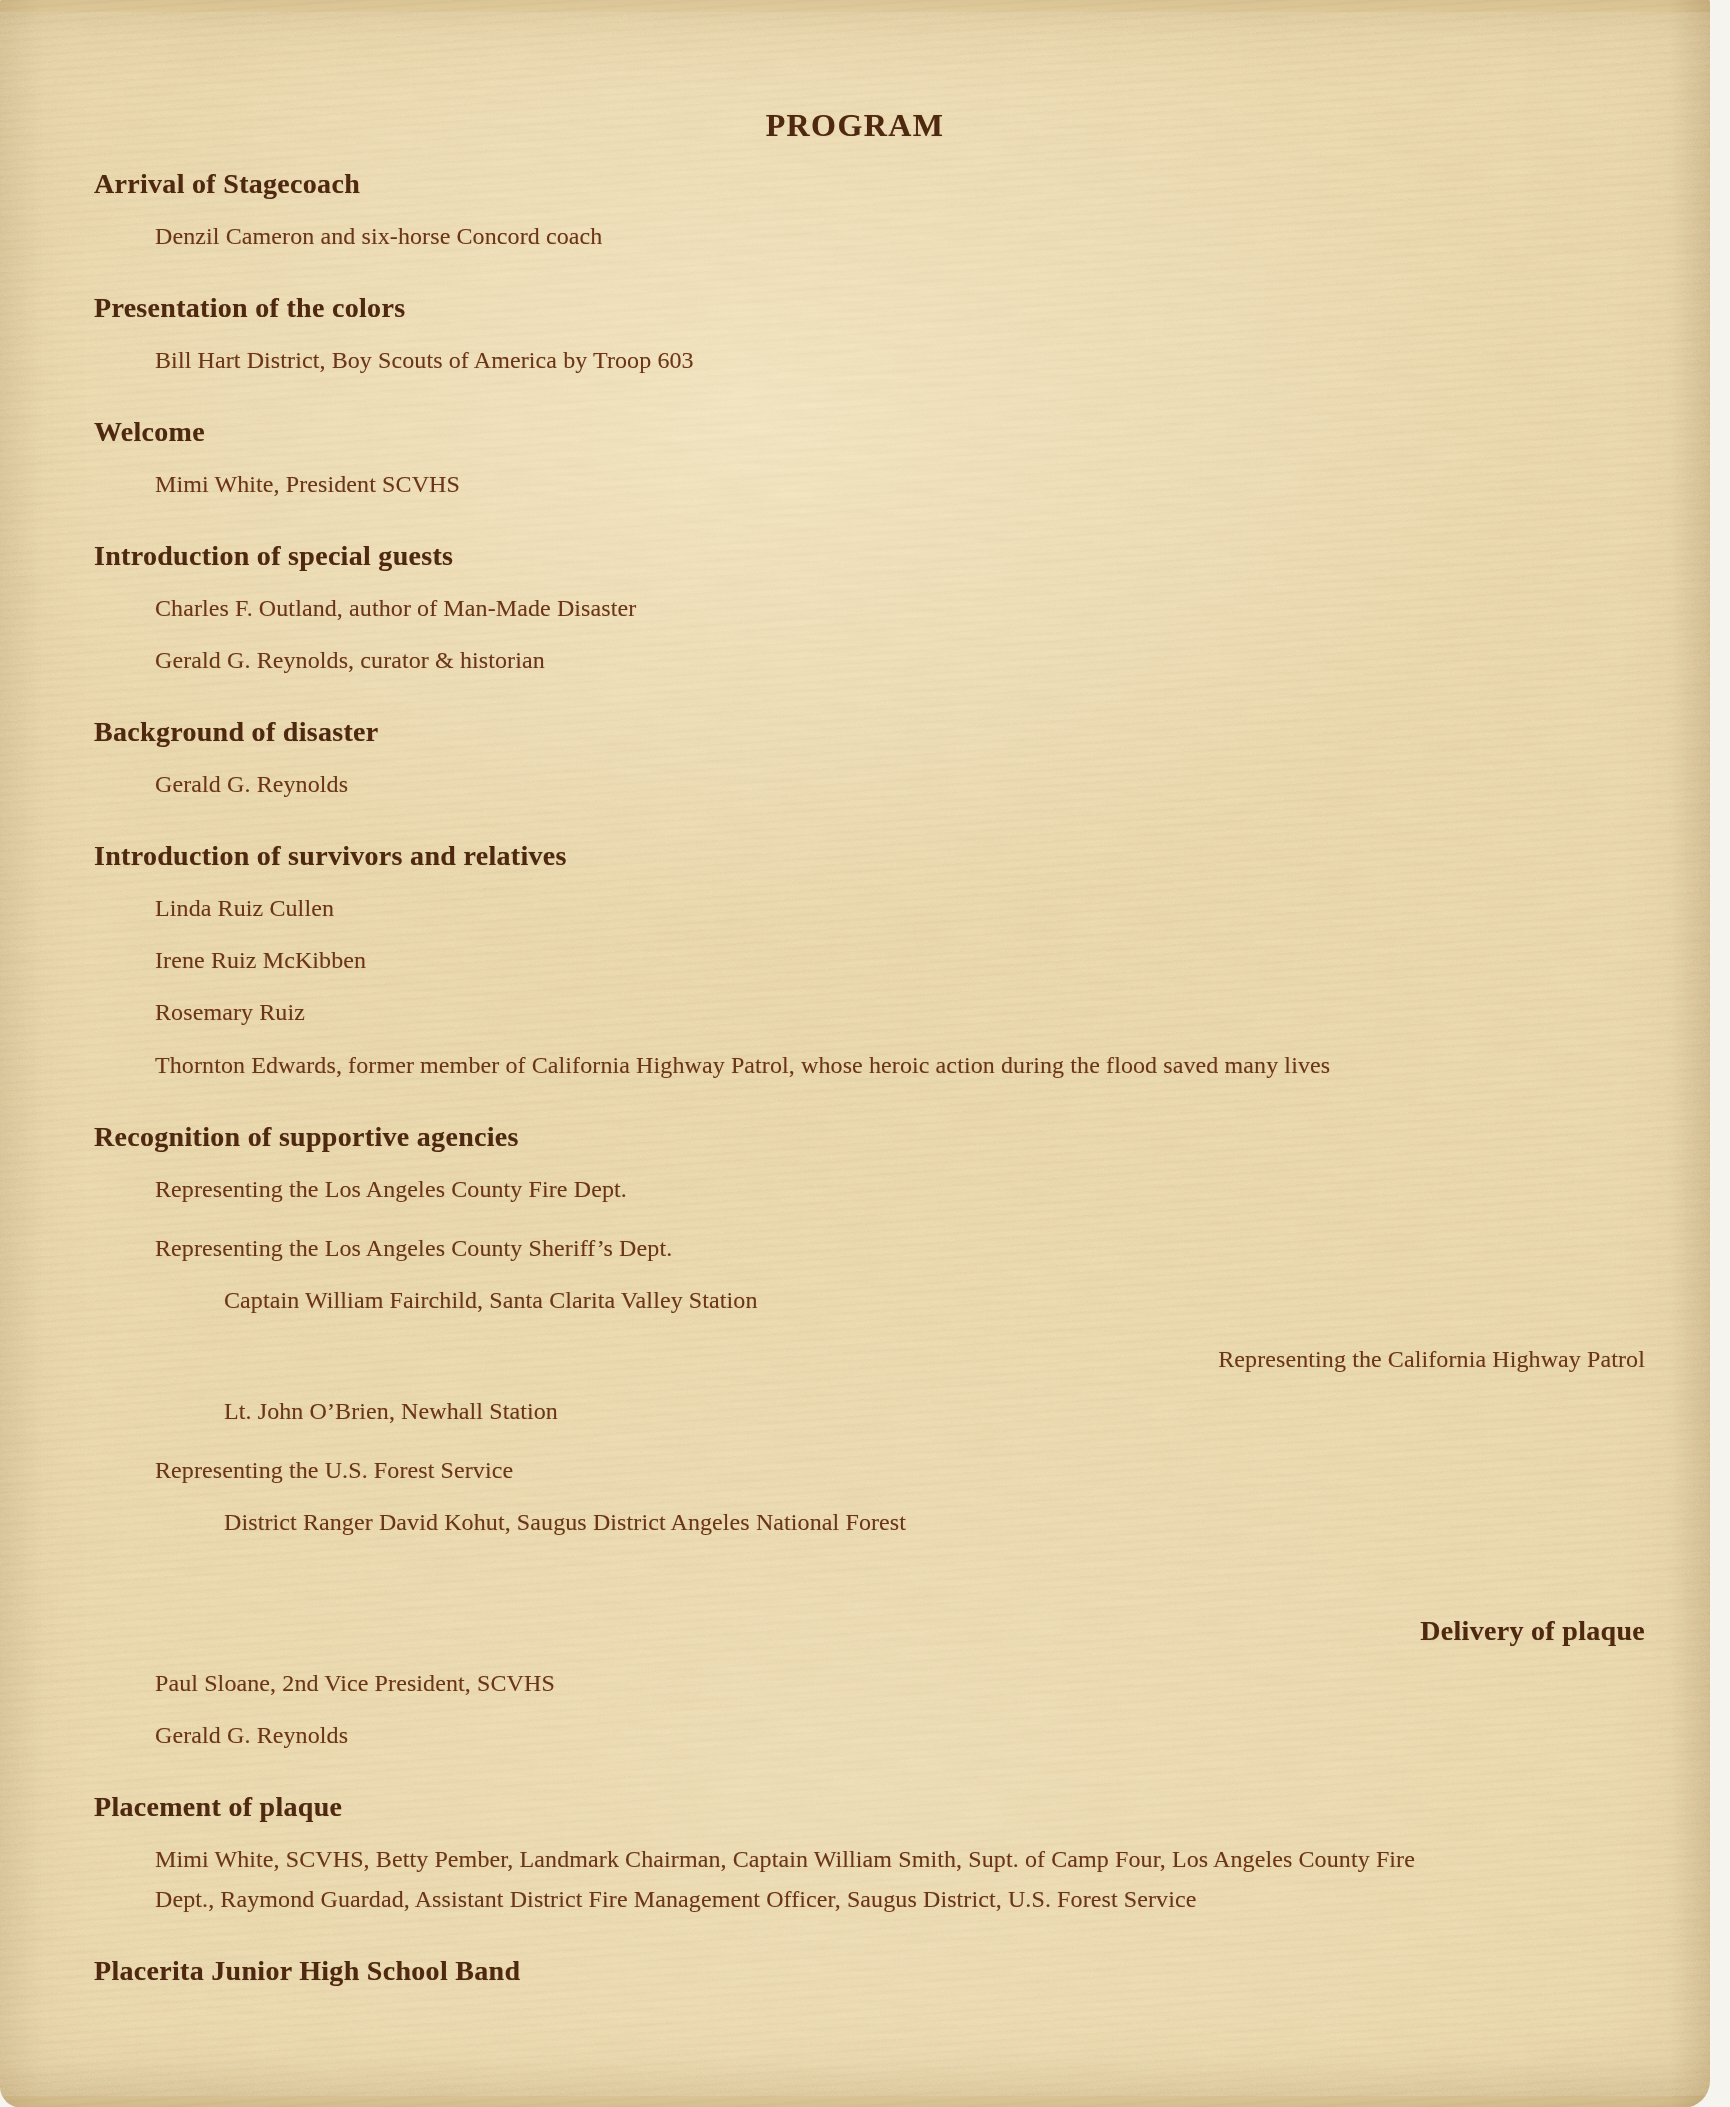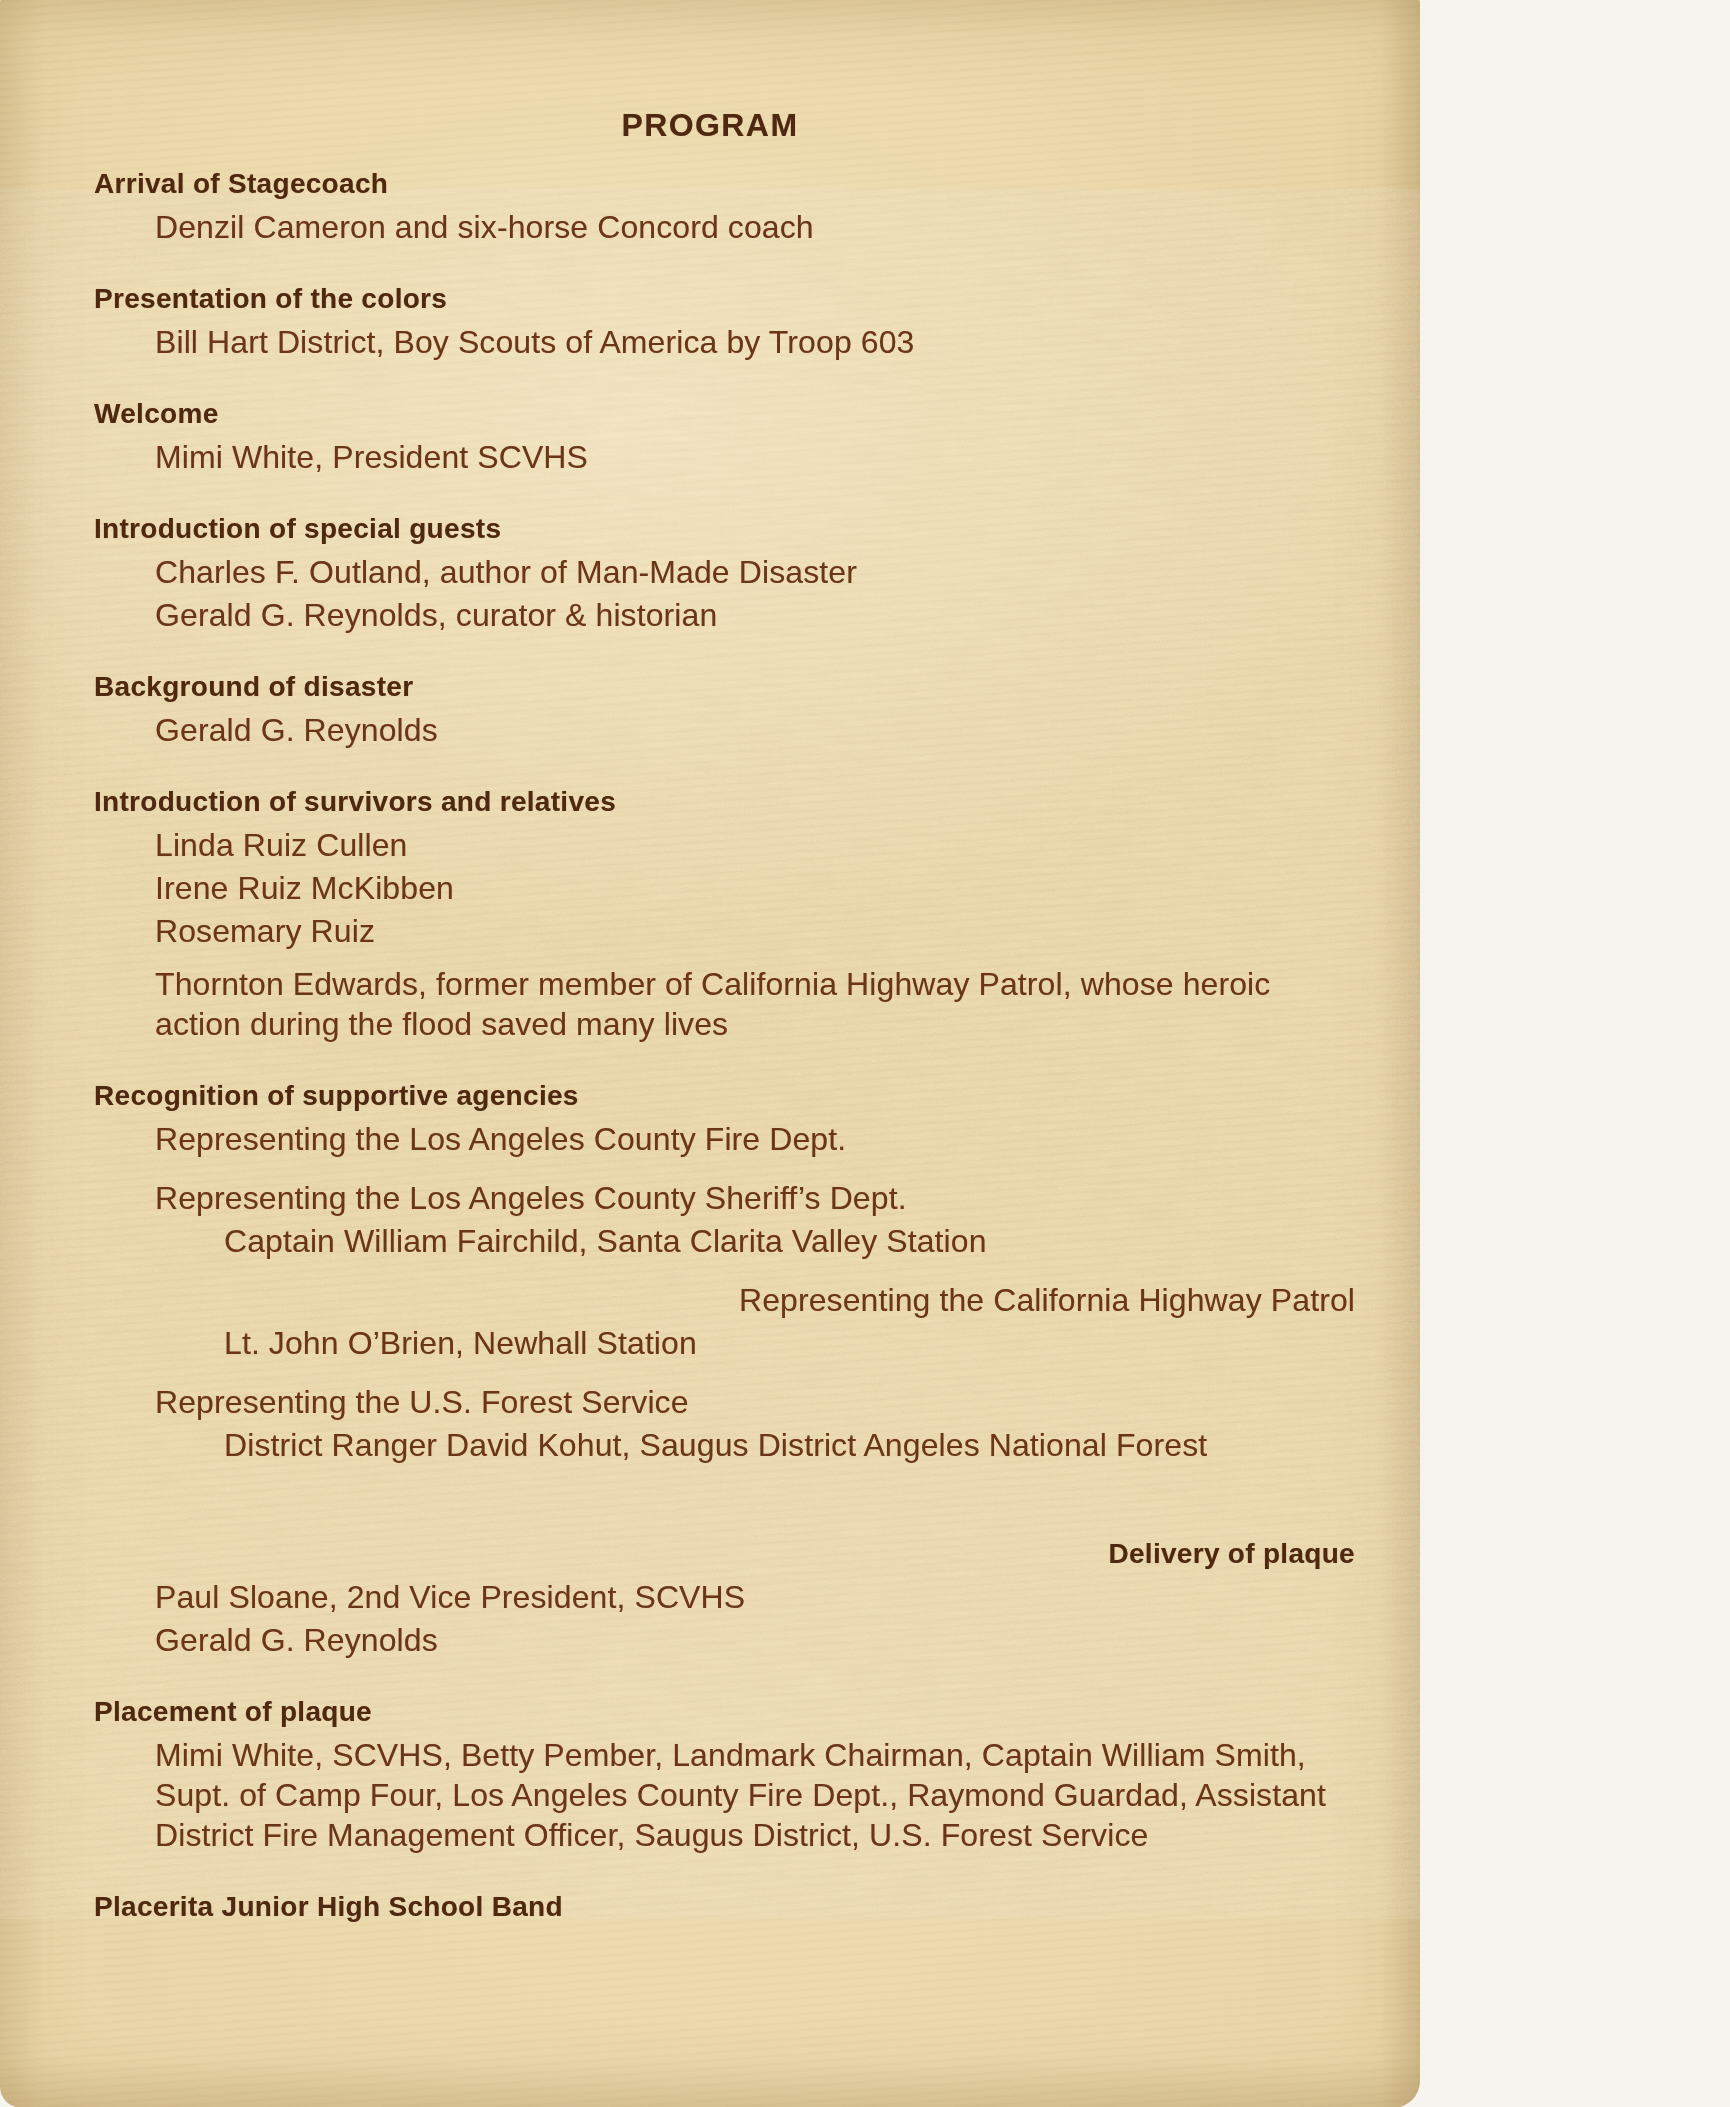--- a/index.html
+++ b/index.html
@@ -2,35 +2,35 @@
 <html style="font-size:11.5px"><head>
 <meta charset="utf-8">
 <style>
   html, body {
     margin: 0;
     padding: 0;
     background: #f6f4ef;
   }
   .page {
     position: relative;
-    width: 1420px;
+    width: 1710px;
     height: 2108px;
     overflow: hidden;
     border-radius: 1.4px 1.4px 27px 21.6px;
     background:
       radial-gradient(ellipse 1082px 721px at 44% 20%, rgba(252,242,212,0.50), rgba(252,242,212,0) 72%),
       radial-gradient(ellipse 1154px 865px at 50% 85%, rgba(244,230,192,0.35), rgba(244,230,192,0) 75%),
       linear-gradient(to left,  rgba(138,104,52,0.20), rgba(138,104,52,0) 40px),
       linear-gradient(to top,   rgba(138,104,52,0.16), rgba(138,104,52,0) 50px),
       linear-gradient(to right, rgba(138,104,52,0.10), rgba(138,104,52,0) 43px),
       linear-gradient(to bottom,rgba(138,104,52,0.07), rgba(138,104,52,0) 36px),
       repeating-linear-gradient(176deg, rgba(122,92,44,0.035) 0px, rgba(122,92,44,0.035) 1.4px, rgba(255,246,220,0.03) 3.6px, rgba(122,92,44,0) 8px),
       #e9d5a6;
     box-shadow: inset 0 0 87px rgba(120,86,40,0.18);
-    font-family: Liberation Sans, sans-serif;
+    font-family: Liberation Serif, serif;
   }
   .texture {
     position: absolute;
     inset: 0;
     width: 100%;
     height: 100%;
     pointer-events: none;
   }
   .content {
     position: absolute;
@@ -53,22 +53,22 @@
   .heading {
     margin: 0 65px 0 94px;
     font-size: 28px;
     line-height: 40px;
     font-weight: bold;
     color: #4f2810;
     letter-spacing: 0.3px;
     text-shadow: 0 0 0.7px rgba(79,40,16,0.30);
   }
   .item {
-    margin: 3px 65px 0 155px;
-    font-size: 32px;
+    margin: 12px 65px 0 155px;
+    font-size: 24px;
     line-height: 40px;
     color: #6b3517;
     letter-spacing: 0.1px;
     text-shadow: 0 0 0.7px rgba(107,53,23,0.25);
   }
   .item.indent-2 { margin-left: 224px; }
   .item.gap-small { margin-top: 13px; }
   .item.gap-group { margin-top: 19px; }
   .item.para { max-width: 1284px; }
 </style>

